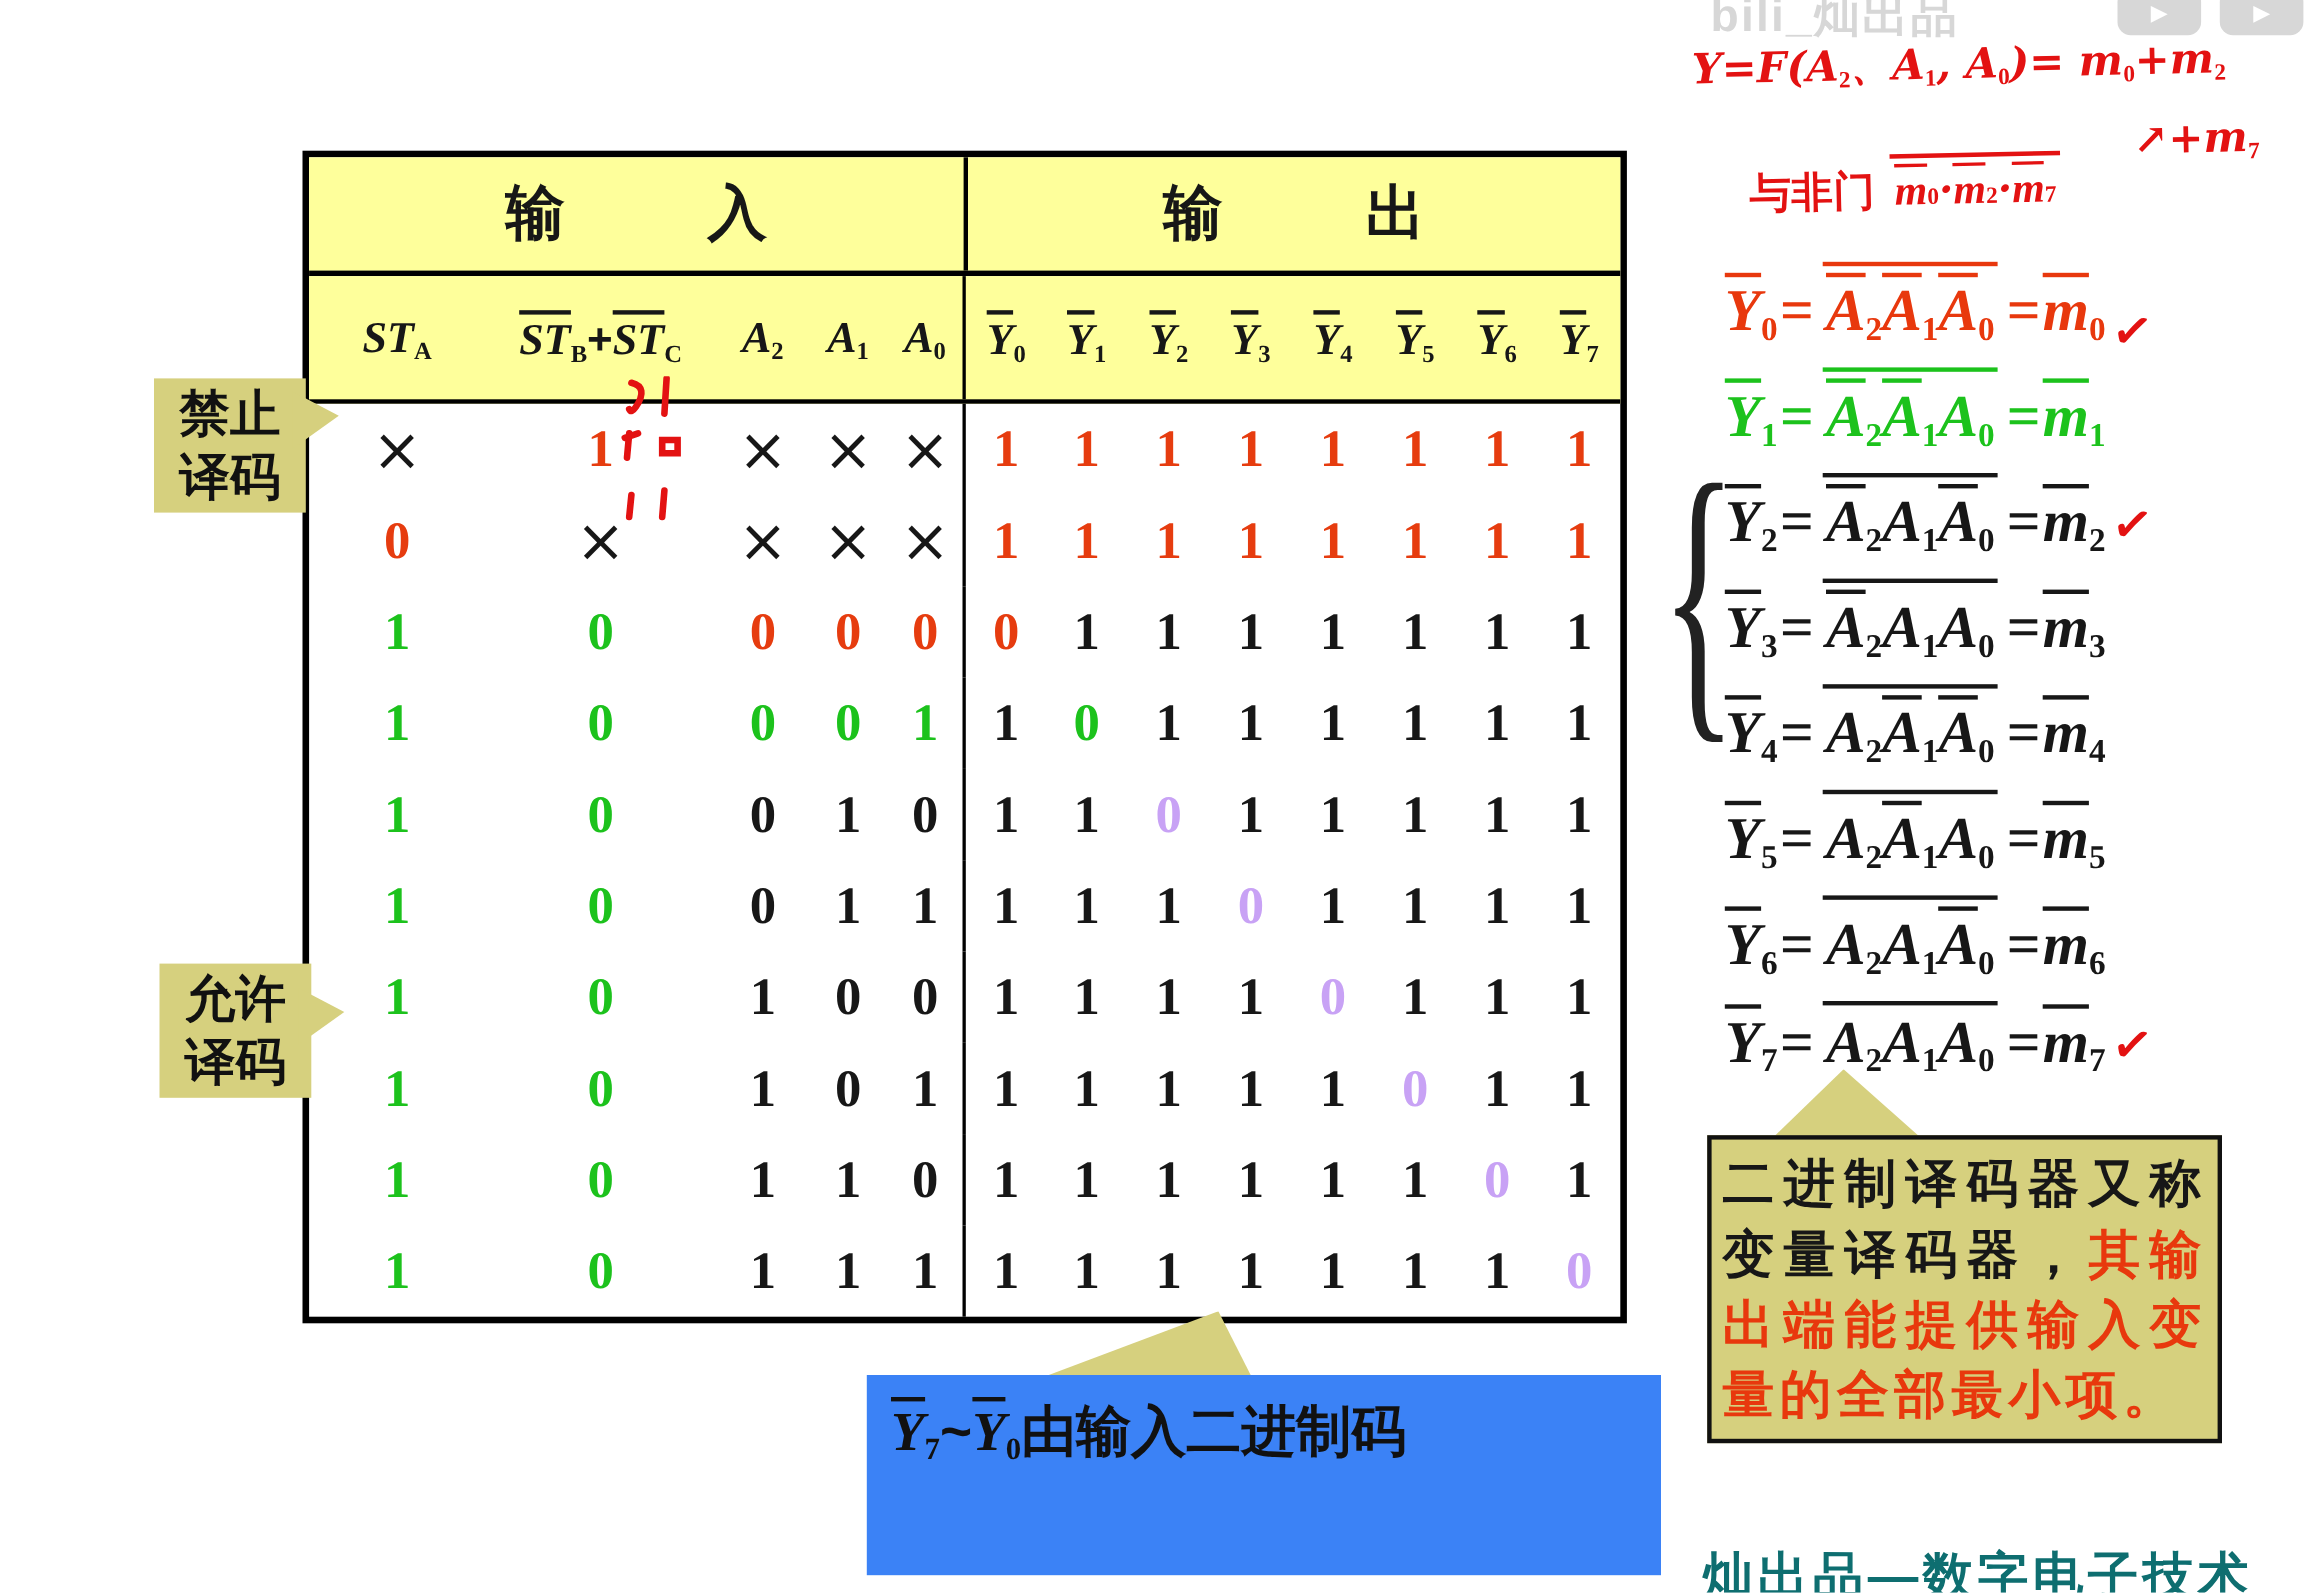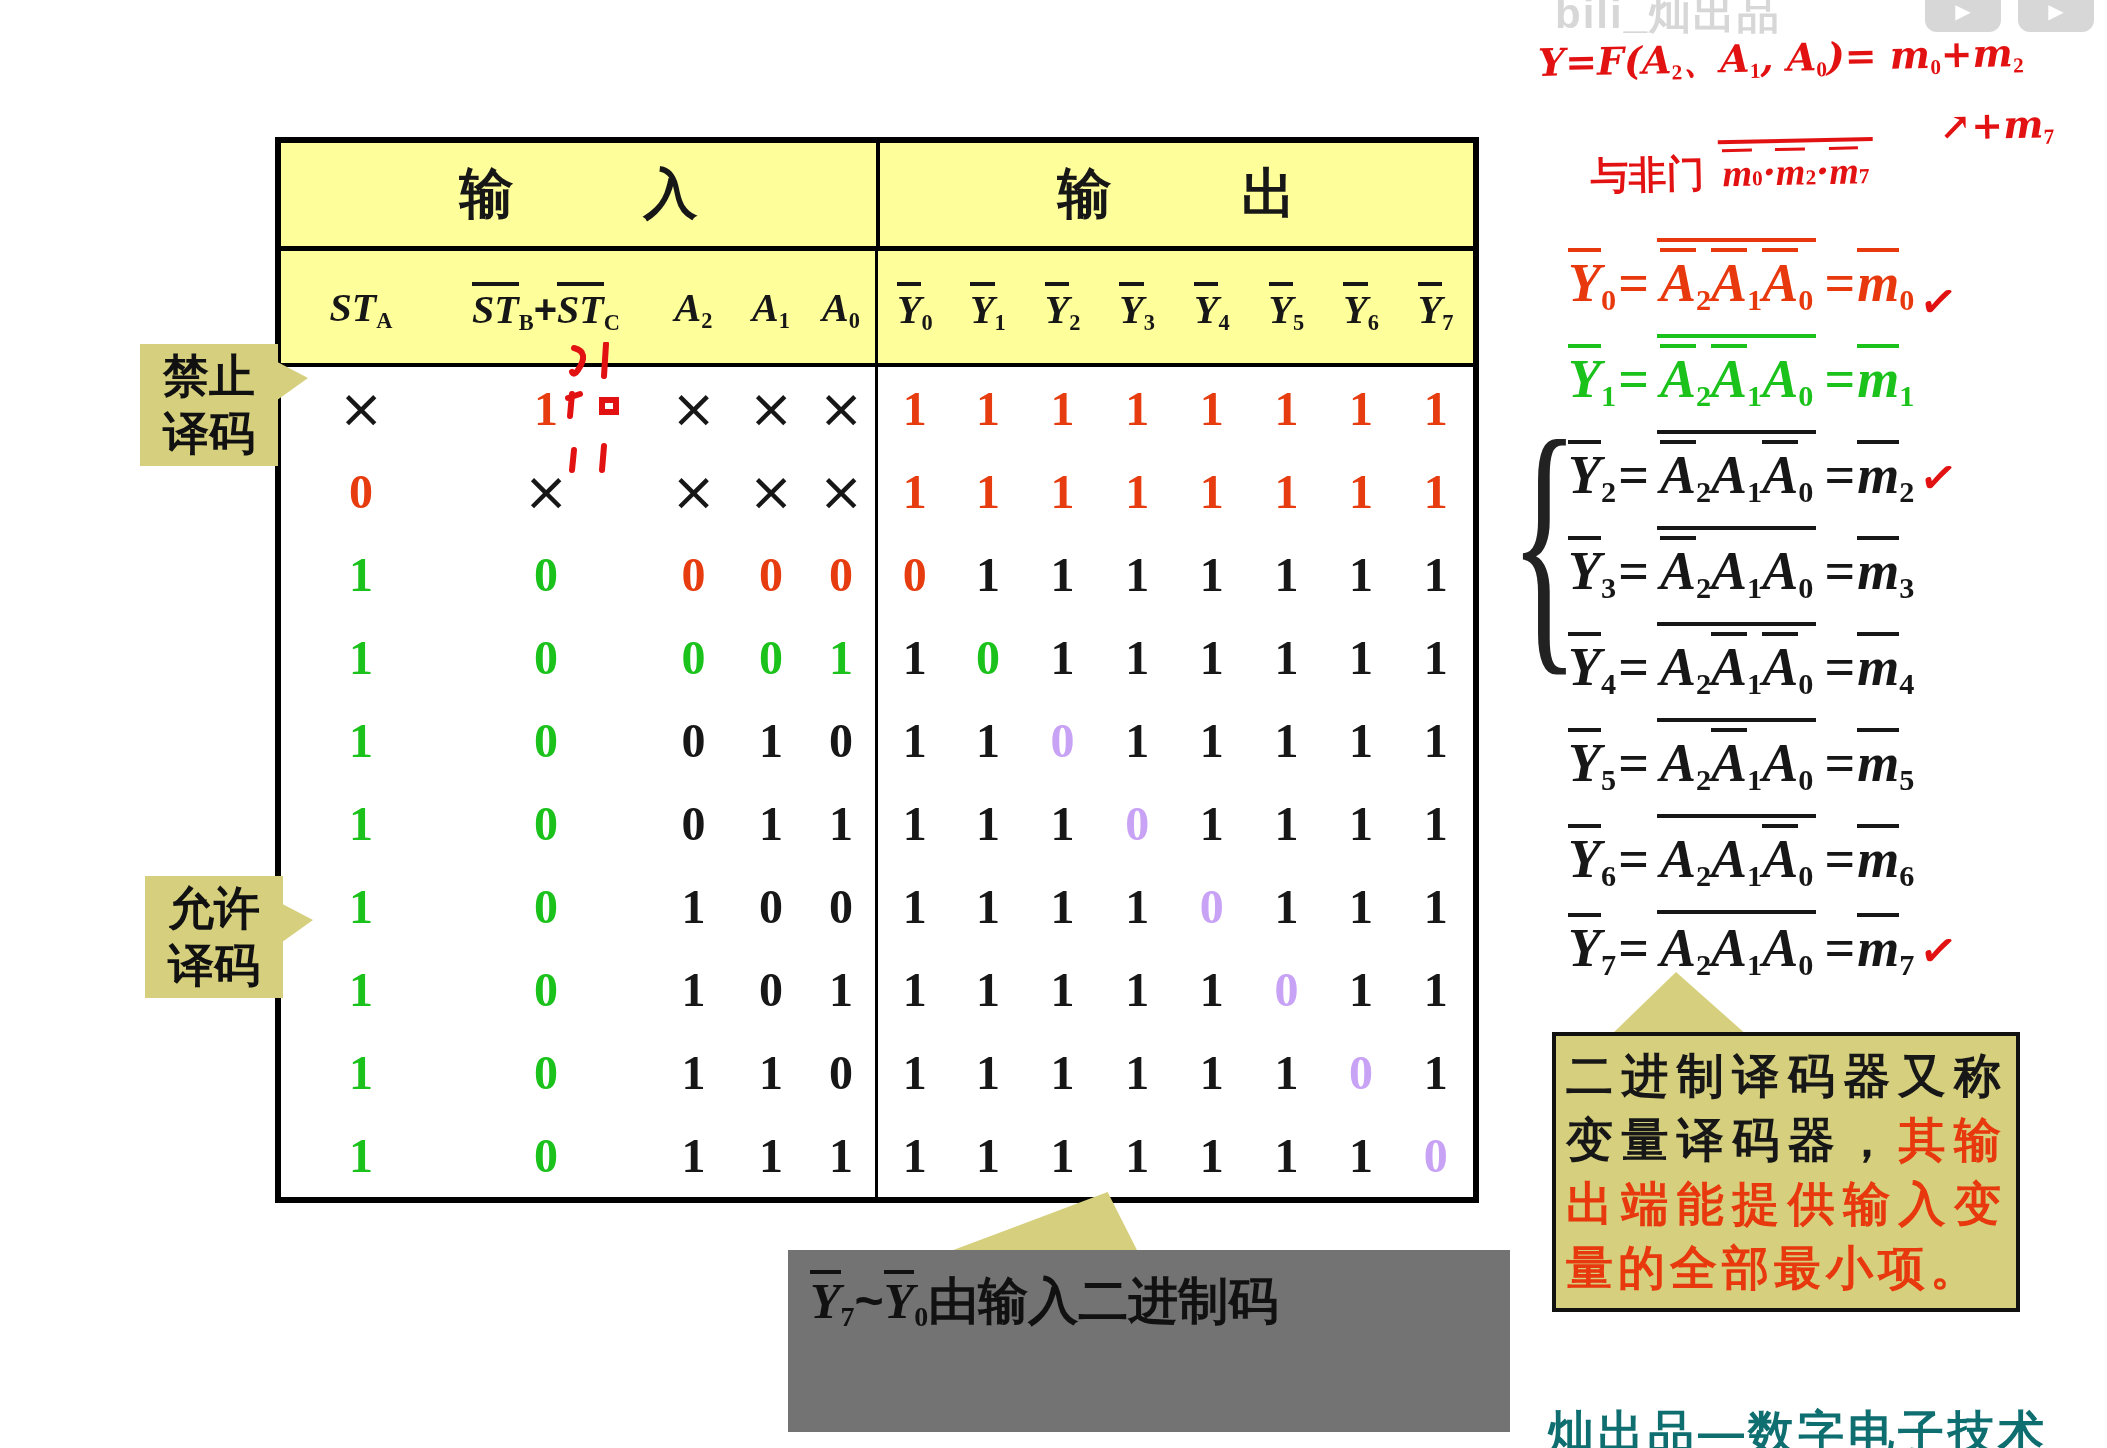--- a/index.html
+++ b/index.html
@@ -68,21 +68,21 @@
   .eq .check.low{transform:translateY(16px) rotate(8deg);}
 
   
   #callout{position:absolute;left:1552px;top:1032px;width:440px;border:4px solid #111;background:#d6d07e;
            padding:8px 10px;font-size:47px;line-height:64px;font-weight:bold;letter-spacing:5px;text-align:justify;}
   #callout .red{color:#e8380d;}
   #callout-wedge{position:absolute;left:1598px;top:972px;width:150px;height:64px;background:#d6d07e;
                  clip-path:polygon(8% 100%,52% 0,100% 100%);}
 
   
-  #note{position:absolute;left:788px;top:1250px;width:690px;height:170px;background:#737373;
+  #note{position:absolute;left:788px;top:1250px;width:690px;height:170px;background:#3b82f6;
         padding:12px 10px 0 22px;font-size:50px;font-weight:bold;line-height:78px;color:#111;}
   #note .bar{border-top:4px solid currentColor;padding-top:2px;}
   #note-wedge{position:absolute;left:948px;top:1192px;width:190px;height:60px;background:#d6d07e;
               clip-path:polygon(0 100%,84% 0,100% 100%);}
 
   
   #wm-bottom{position:absolute;left:1548px;top:1402px;font-size:46px;font-weight:bold;color:#0e6e70;letter-spacing:4px;}
 </style>
 </head>
 <body>

